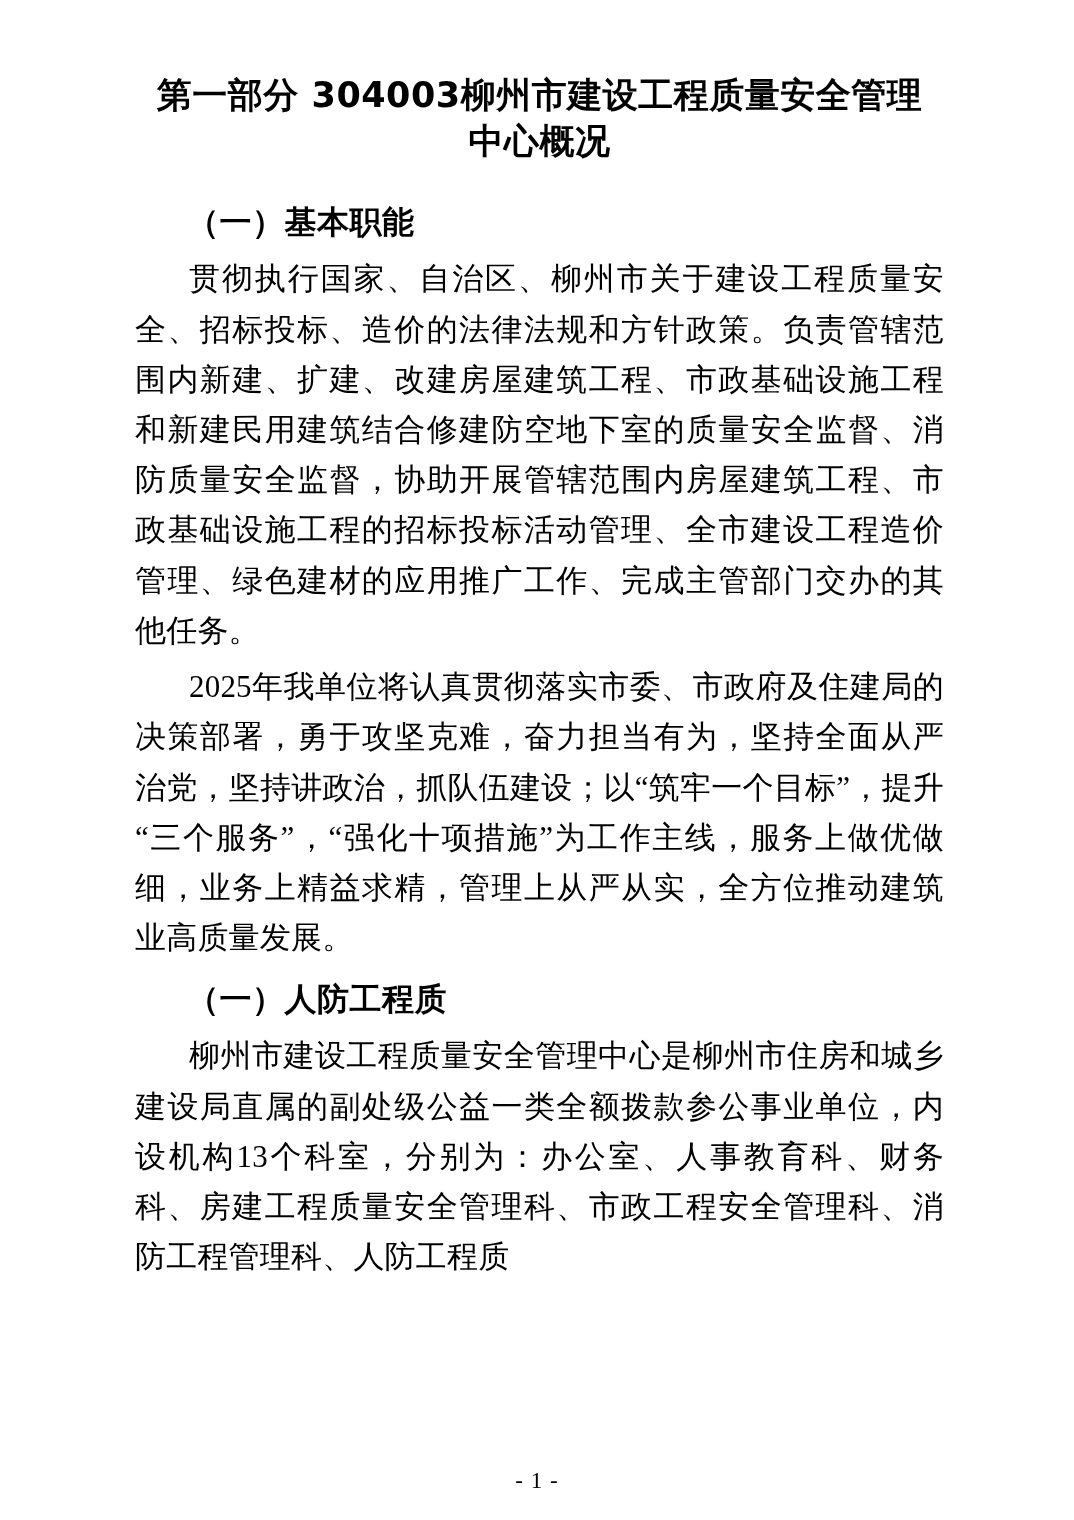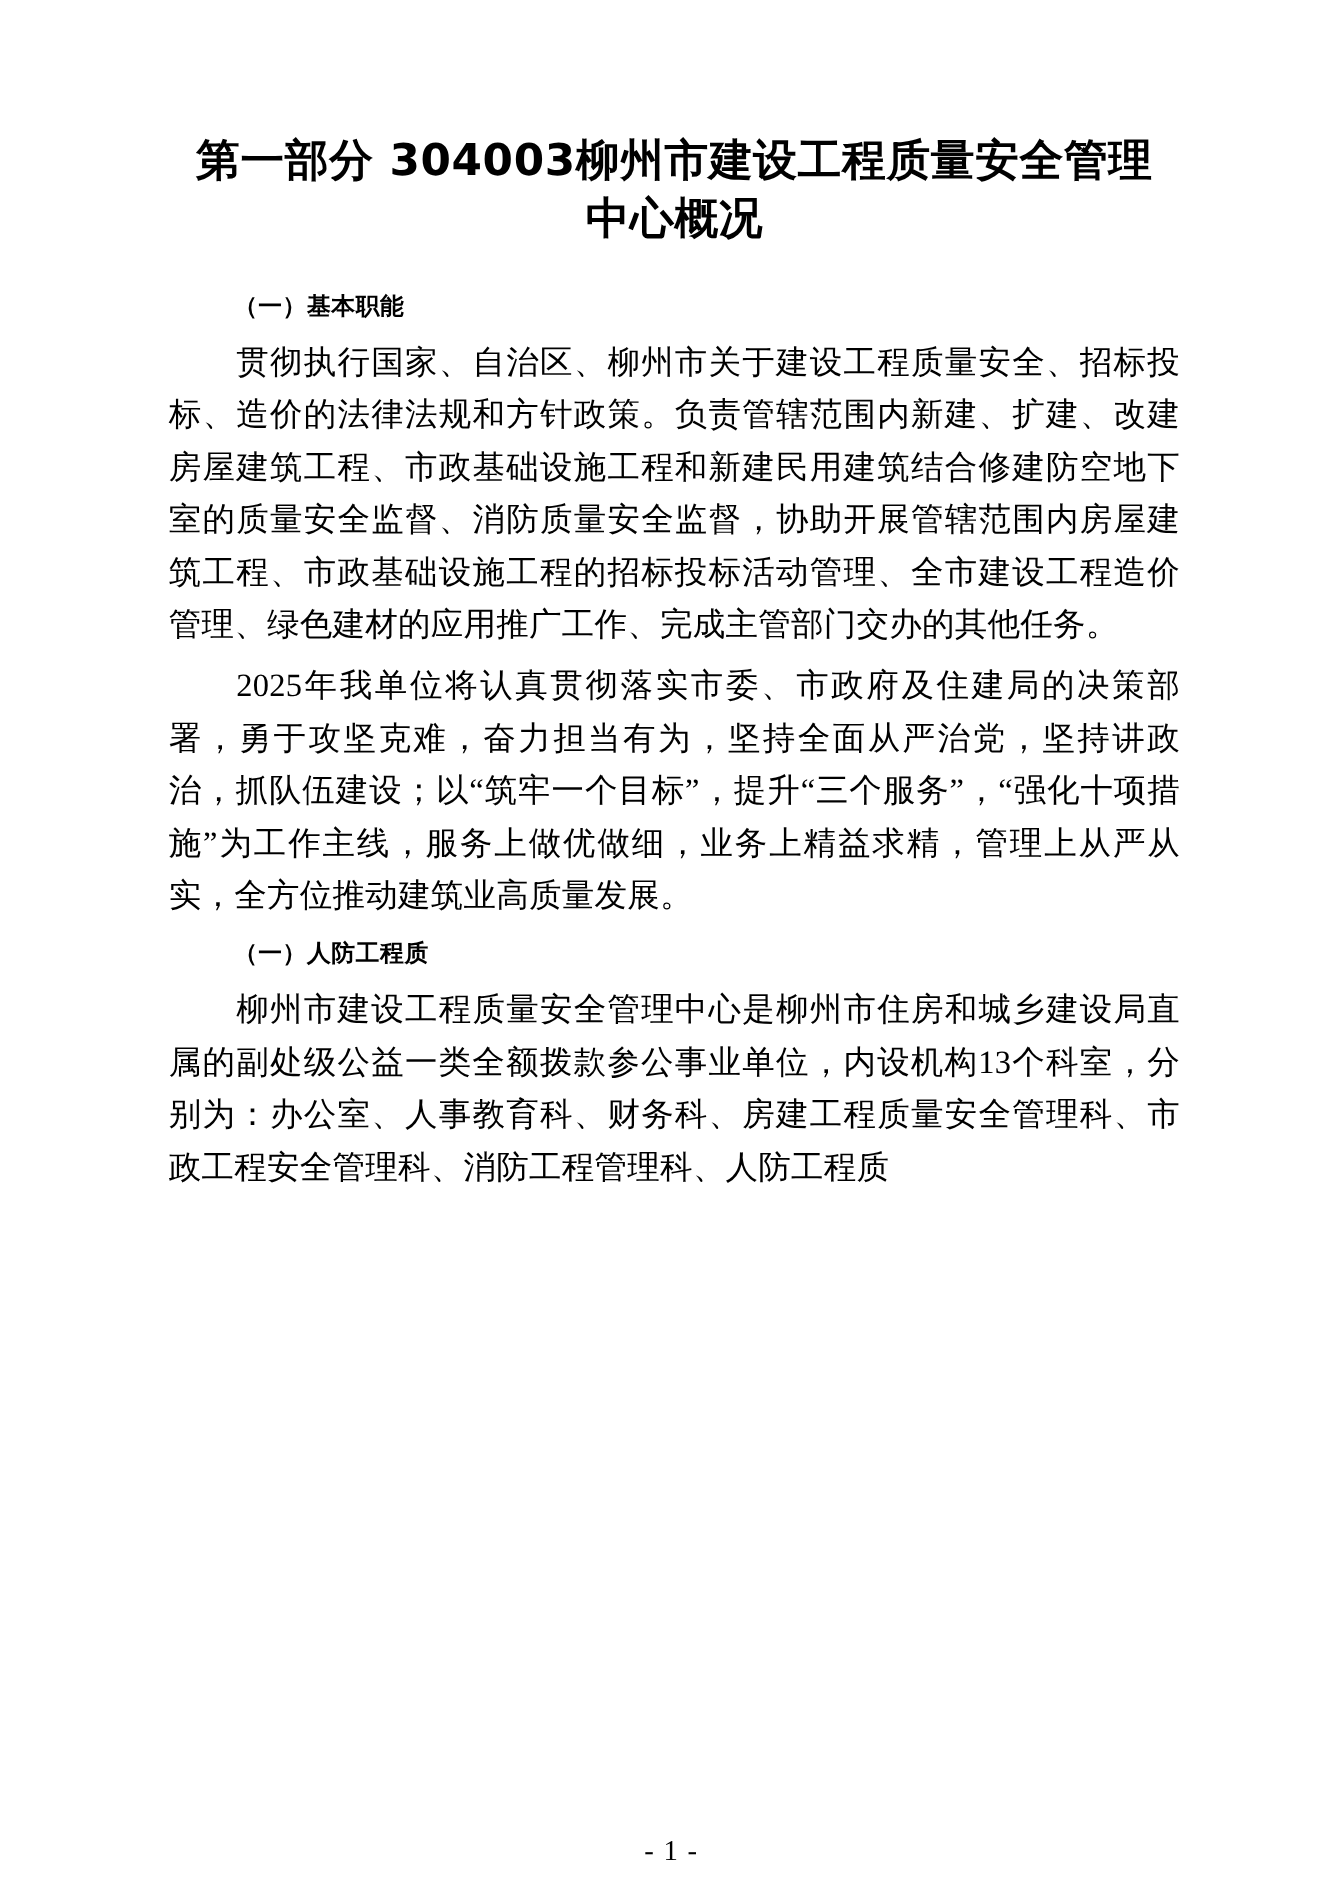--- a/index.html
+++ b/index.html
@@ -12,21 +12,21 @@
     width: 1074px;
     min-height: 1520px;
     font-family: "Liberation Serif", "DejaVu Serif", serif;
     color: #000000;
     position: relative;
   }
   .page {
     width: 1074px;
     height: 1520px;
     box-sizing: border-box;
-    padding: 106px 130px 40px 135px;
+    padding: 72px 130px 40px 135px;
     position: relative;
     background: #ffffff;
     overflow: hidden;
   }
   .doc-title {
     font-family: "DejaVu Sans", "Liberation Sans", sans-serif;
     font-weight: bold;
     font-size: 35px;
     line-height: 1.32;
     text-align: center;
@@ -37,28 +37,28 @@
   .h2 {
     font-family: "DejaVu Sans", "Liberation Sans", sans-serif;
     font-weight: bold;
     font-size: 27px;
     line-height: 1.5;
     margin: 26px 0 16px 0;
     text-indent: 52px;
     letter-spacing: 1px;
   }
   .h3 {
-    font-size: 19px;
+    font-size: 32px;
     line-height: 1.5;
     margin: 12px 0 8px 0;
     text-indent: 52px;
     letter-spacing: 0.5px;
   }
   p.body-text {
-    font-size: 26px;
+    font-size: 31px;
     line-height: 1.62;
     margin: 0 0 6px 0;
     text-indent: 54px;
     text-align: justify;
     text-justify: inter-ideograph;
     letter-spacing: 0.2px;
   }
   .section-gap {
     margin-top: 30px;
   }

